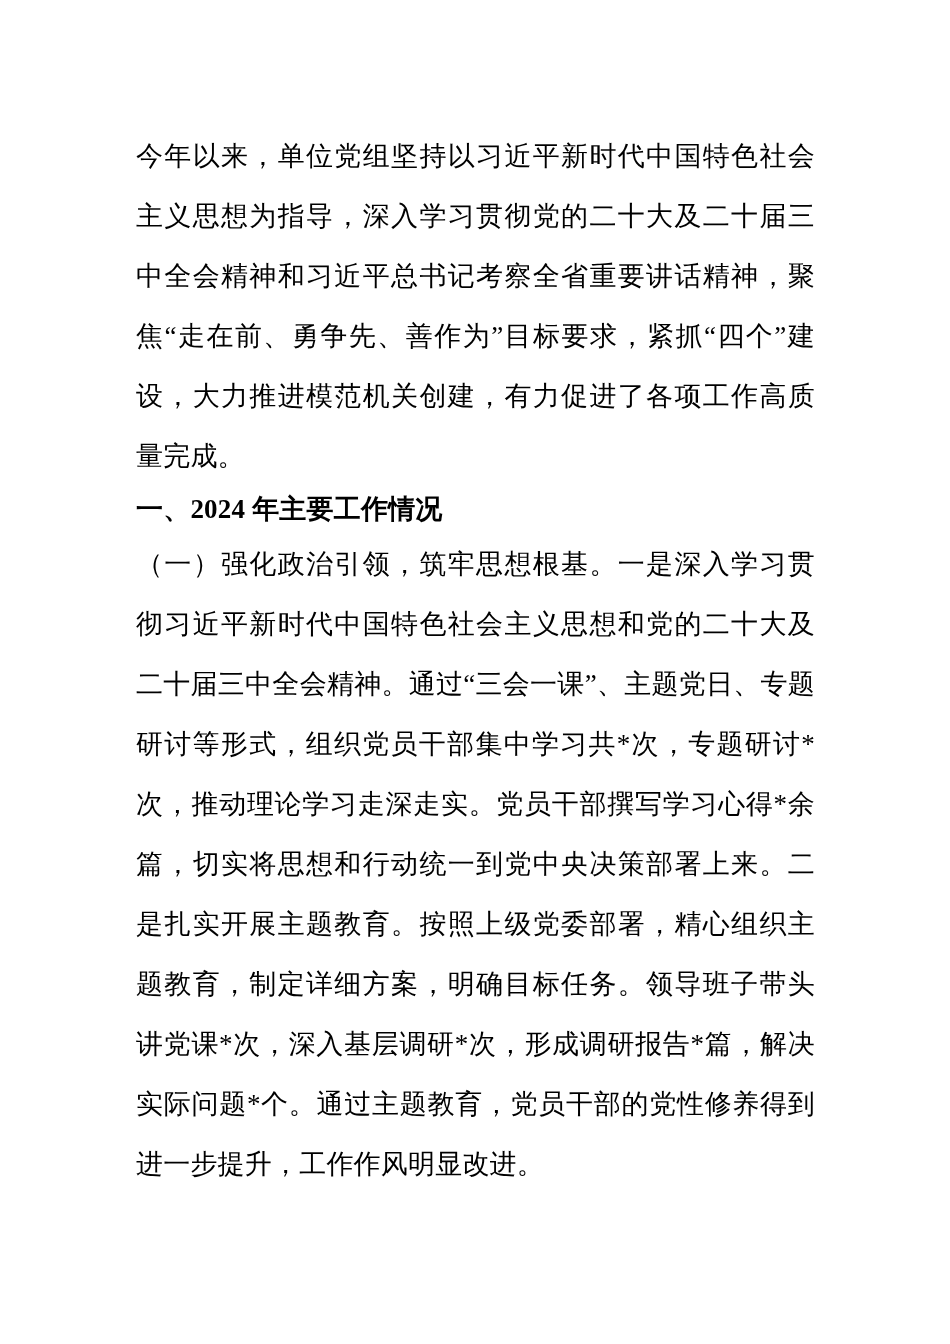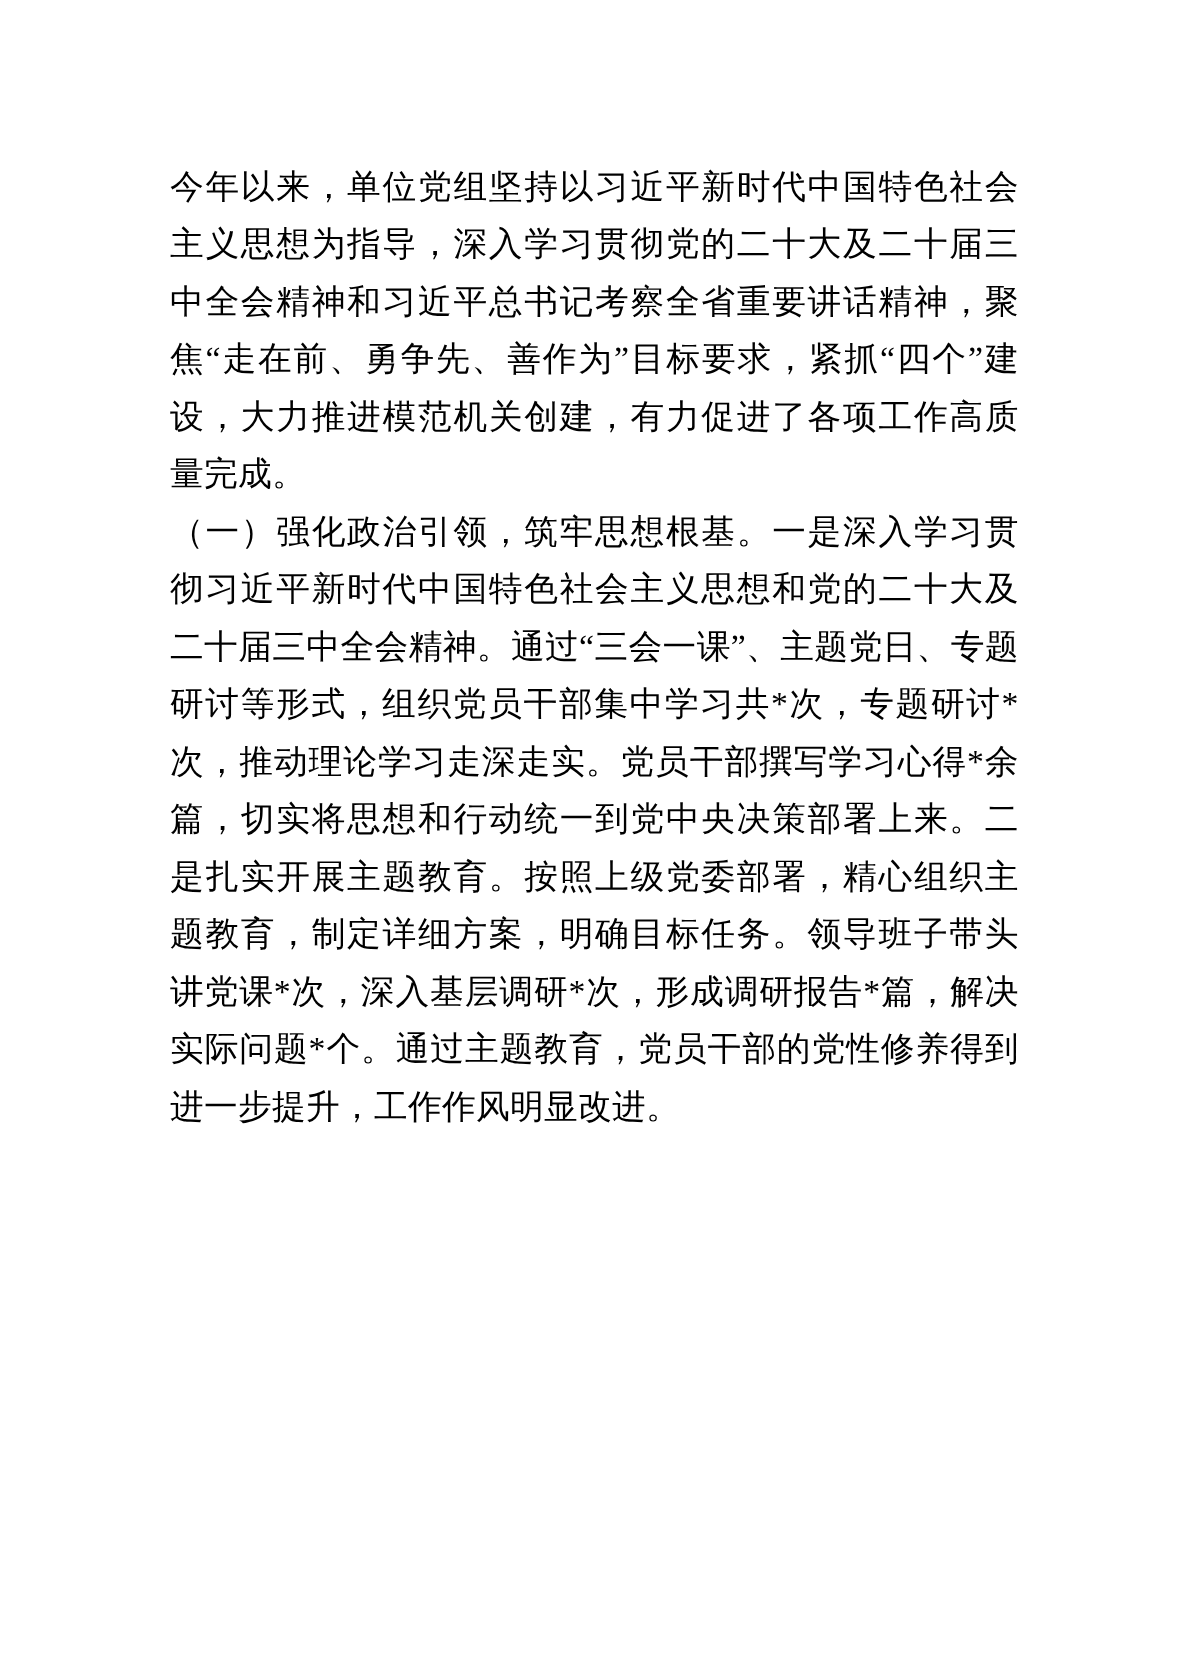--- a/index.html
+++ b/index.html
@@ -18,21 +18,21 @@
   .doc-page {
     position: absolute;
     left: 136px;
     top: 126px;
     width: 679px;
   }
   .body-par {
     margin: 0;
     padding: 0;
     font-size: 27px;
-    line-height: 46px;
+    line-height: 60px;
     font-weight: 400;
     text-align: justify;
     text-justify: inter-ideograph;
     letter-spacing: 0.2px;
     word-break: break-all;
   }
   .section-heading {
     margin: 0;
     padding: 0;
     font-size: 27px;
@@ -41,16 +41,17 @@
     text-align: left;
     letter-spacing: 0.2px;
   }
 </style>
 </head>
 <body>
 
 <div class="doc-page">
   <p class="body-par">今年以来，单位党组坚持以习近平新时代中国特色社会主义思想为指导，深入学习贯彻党的二十大及二十届三中全会精神和习近平总书记考察全省重要讲话精神，聚焦“走在前、勇争先、善作为”目标要求，紧抓“四个”建设，大力推进模范机关创建，有力促进了各项工作高质量完成。</p>
 
+  <h2 class="section-heading">一、2024 年主要工作情况</h2>
 
   <p class="body-par">（一）强化政治引领，筑牢思想根基。一是深入学习贯彻习近平新时代中国特色社会主义思想和党的二十大及二十届三中全会精神。通过“三会一课”、主题党日、专题研讨等形式，组织党员干部集中学习共*次，专题研讨*次，推动理论学习走深走实。党员干部撰写学习心得*余篇，切实将思想和行动统一到党中央决策部署上来。二是扎实开展主题教育。按照上级党委部署，精心组织主题教育，制定详细方案，明确目标任务。领导班子带头讲党课*次，深入基层调研*次，形成调研报告*篇，解决实际问题*个。通过主题教育，党员干部的党性修养得到进一步提升，工作作风明显改进。</p>
 
 </div>
 
 </body></html>

